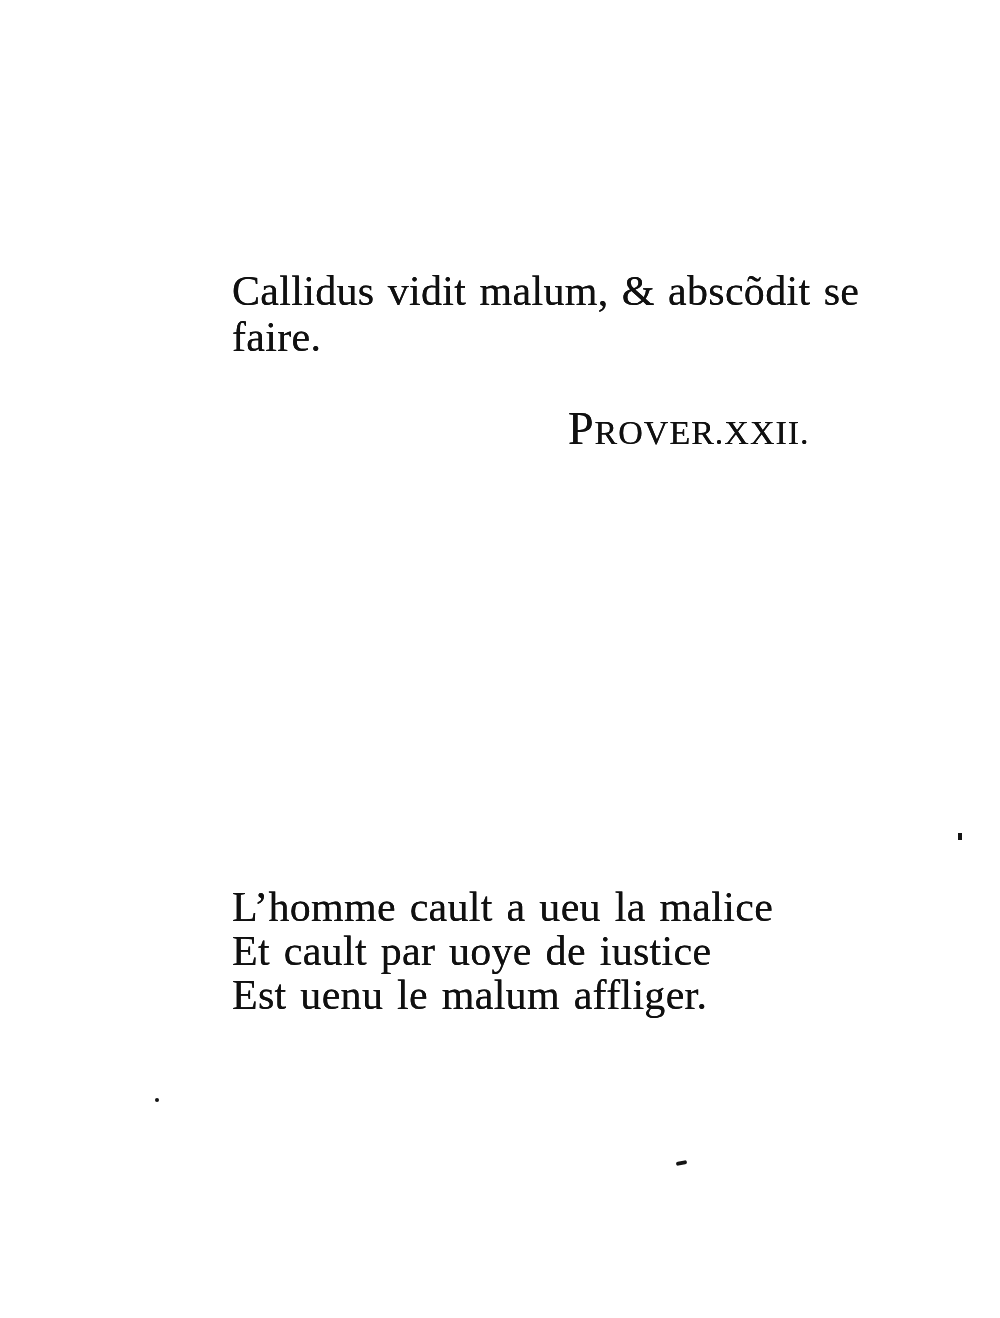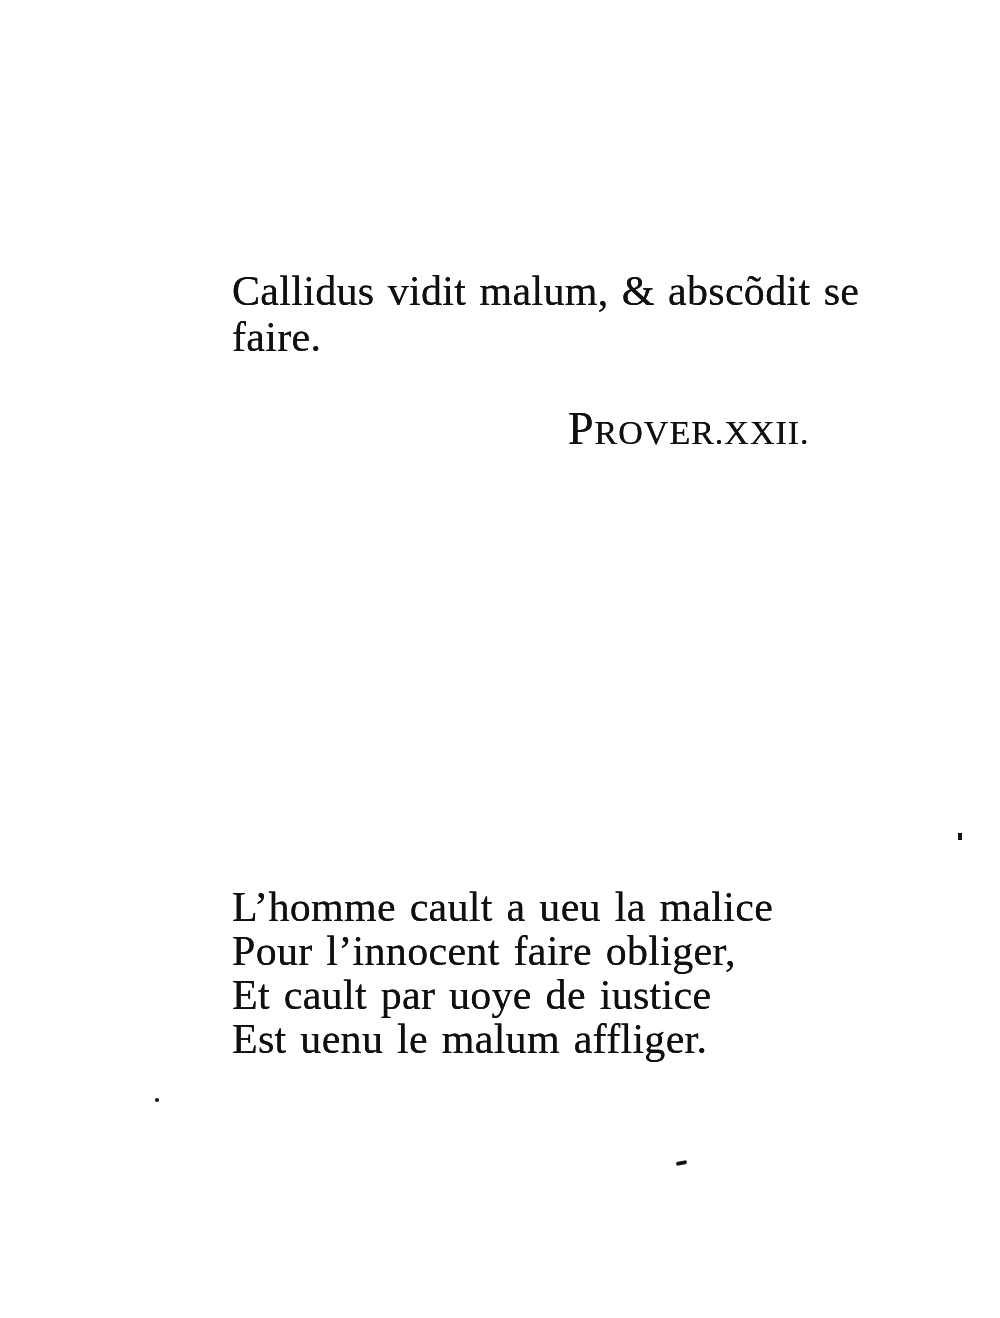--- a/index.html
+++ b/index.html
@@ -73,21 +73,20 @@
     <div class="line">Callidus vidit malum, &amp; abscõdit se</div>
     <div class="line">faire.</div>
   </section>
 
   <div class="attribution">
     <span class="attr-initial">P</span><span class="attr-caps">ROVER.</span><span class="attr-numeral">XXII.</span>
   </div>
 
   <section class="french-verse">
     <div class="line">L’homme cault a ueu la malice</div>
-    <div class="line">Pour l’innocent faire obliger,</div>
     <div class="line">Et cault par uoye de iustice</div>
     <div class="line">Est uenu le malum affliger.</div>
   </section>
 
   <div class="speck speck-right"></div>
   <div class="speck speck-left"></div>
   <div class="speck speck-dash"></div>
 
 </div>
 

